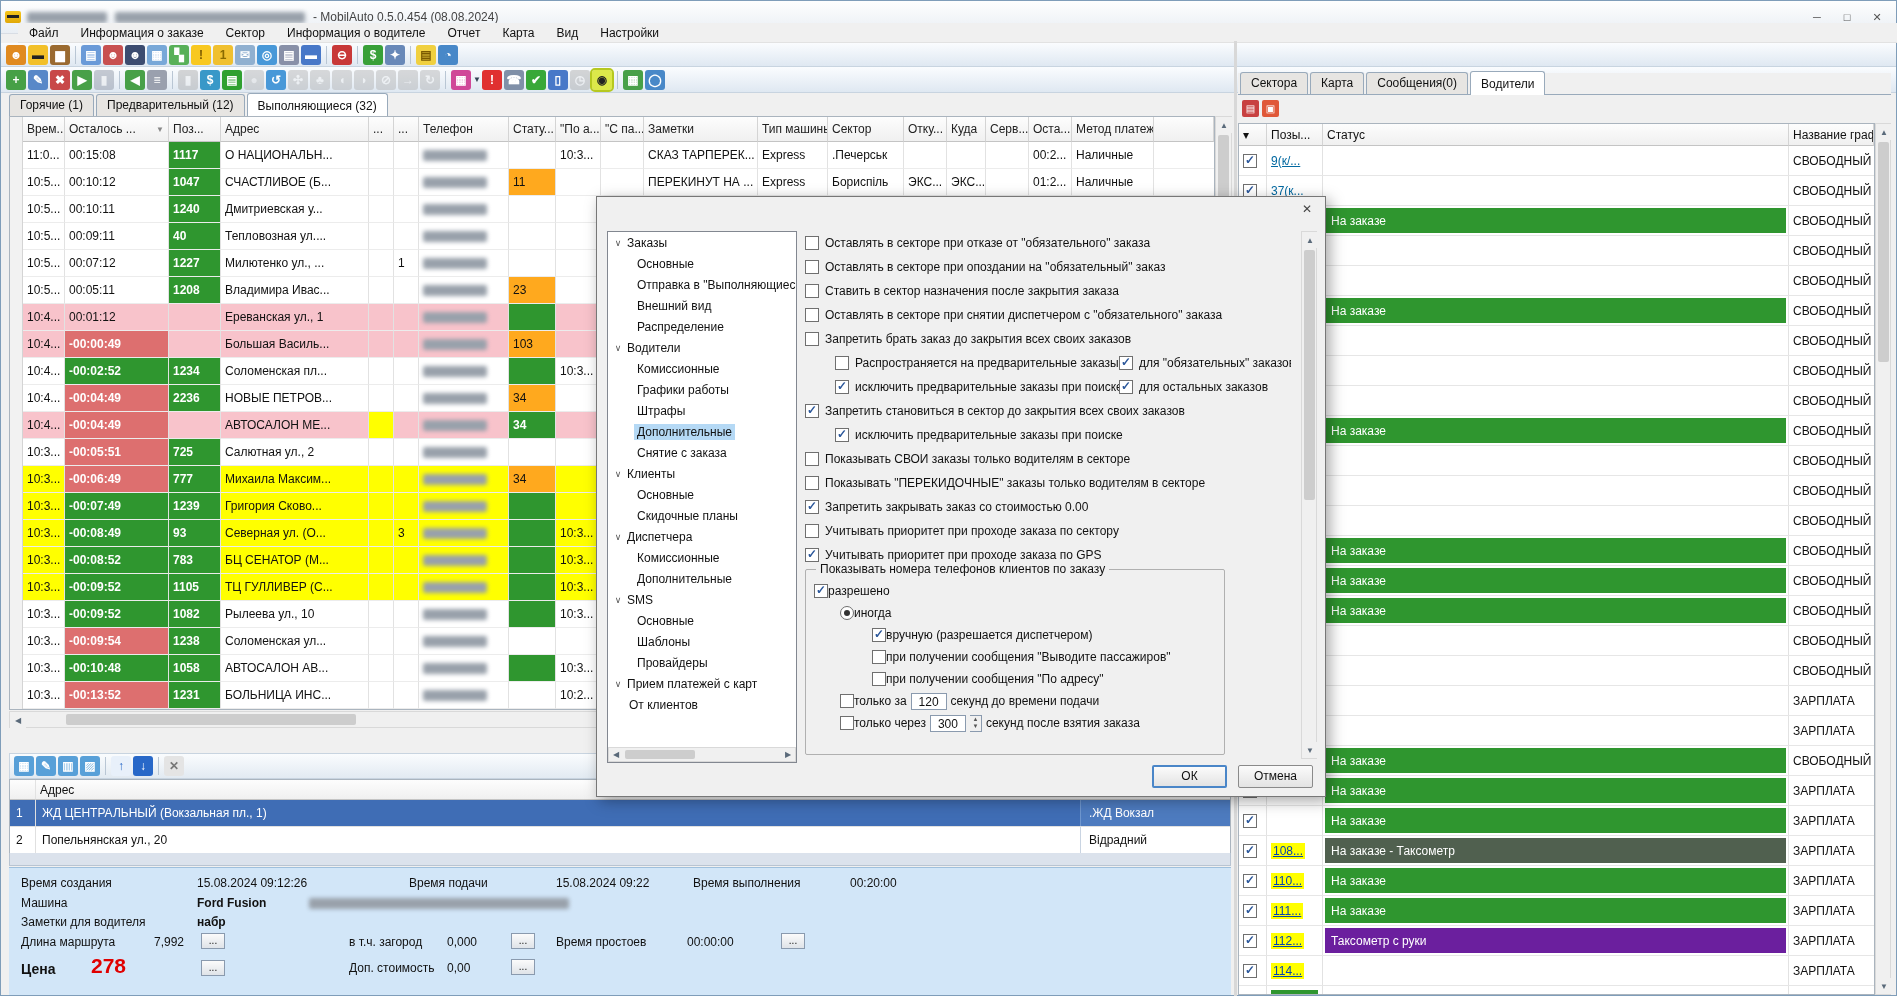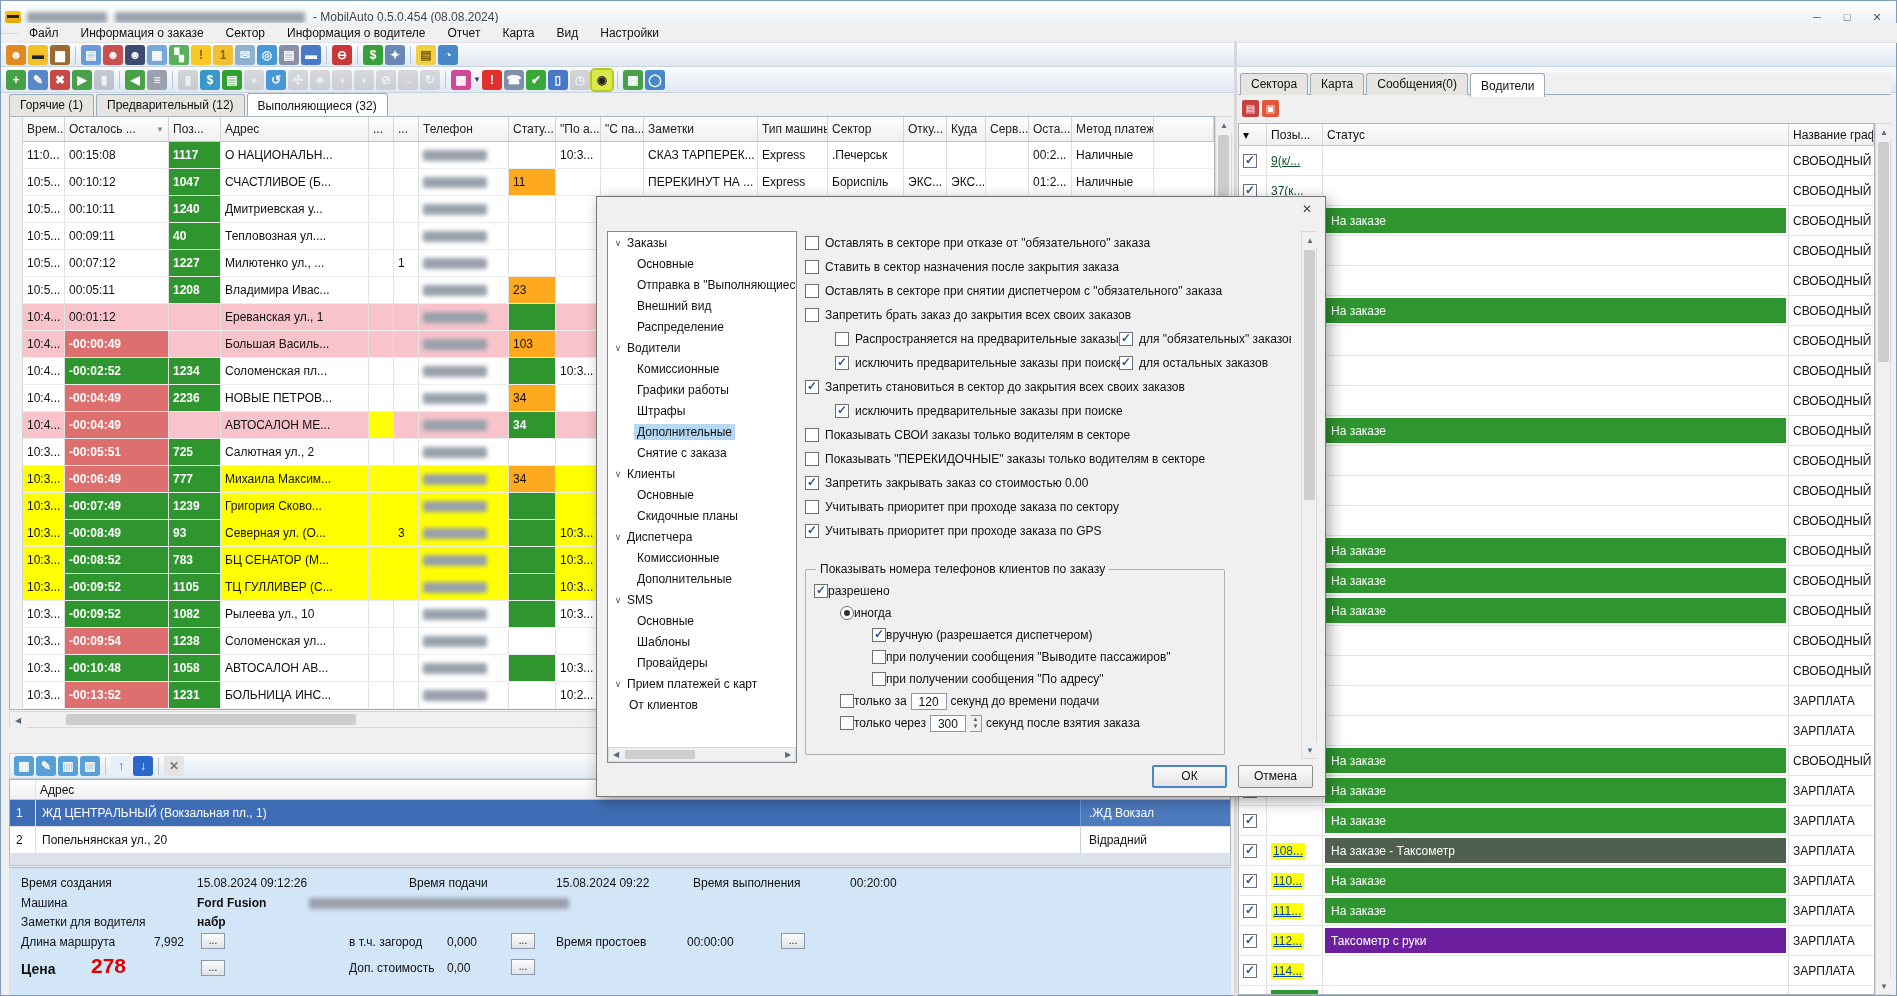--- a/index.html
+++ b/index.html
@@ -65,32 +65,32 @@
 .arow.selected .zone{background:#4d7bbf;border-left:1px solid #6f97cf}
 #addr-strip{position:absolute;left:8px;top:852px;width:1222px;height:13px;background:#dbe2ec;border:1px solid #b8c4d2;border-top:none}
 
 #info{position:absolute;left:8px;top:866px;width:1222px;height:128px;background:#d2e6f8;border-top:1px solid #9fc0dd}
 #info span{position:absolute;white-space:nowrap}
 .ib{position:absolute;width:24px;height:16px;border:1px solid #8a9aae;background:linear-gradient(#fbfbfb,#dfe3e8);font-size:10px;text-align:center;line-height:13px}
 #price-val{color:#e00000;font-size:21px;font-weight:bold}
 
 #rsplit{position:absolute;left:1233px;top:40px;width:3px;height:956px;background:#d8d8d8}
 #rpanel{position:absolute;left:1237px;top:72px;width:653px;height:922px;background:#f0f0f0}
-#rtabs{display:flex;align-items:center;height:22px;border-bottom:1px solid #9ab;padding-left:2px}
+#rtabs{display:flex;align-items:flex-end;height:22px;border-bottom:1px solid #9ab;padding-left:2px}
 #ricons{height:26px;display:flex;align-items:center;padding-left:4px;gap:3px}
 .ricon{width:17px;height:17px;border-radius:2px;display:flex;align-items:center;justify-content:center;color:#fff;font-size:10px}
 #rtable{position:absolute;left:0;top:50px;width:637px;bottom:0;background:#fff;border:1px solid #aab4be;overflow:hidden}
 .rhead{display:flex;height:22px}
 .rhead .oc{background:linear-gradient(#fdfdfd,#f0f0f0);border-bottom:1px solid #c4c4c4;border-right:1px solid #d4d4d4}
 .rw-cb{width:28px}.rw-num{width:56px}.rw-status{width:466px}.rw-sched{flex:1;border-right:none}
 .rrow{display:flex;height:30px;border-bottom:1px solid #e6e6e6;background:#fff}
 .rrow .oc{border-bottom:none;height:100%}
 .cb{width:14px;height:14px;border:1px solid #6f6f6f;background:#fff;flex:none;position:relative}
 .cb.on:after{content:"✓";position:absolute;left:1px;top:-2px;font-size:12px;font-weight:bold;color:#2b579a}
-.numlink{color:#14532d;text-decoration:underline}
+.numlink{color:#0369a1;text-decoration:underline}
 .numhl{background:#ffff00;color:#0645ad;text-decoration:underline;padding:1px 2px}
 .numgreen{display:block;width:100%;height:70%;background:#2f962f}
 .statusbar{flex:1;height:100%;display:flex;align-items:center;padding-left:6px;color:#fff}
 .bar-green{background:#2f962f}.bar-dark{background:#50604f}.bar-purple{background:#6b1f9e}
 #rvscroll{left:637px;top:50px;width:16px;height:872px;flex-direction:column;position:absolute}
 
 #dlg{position:absolute;left:595px;top:195px;width:730px;height:601px;background:#f0f0f0;border:1px solid #777;box-shadow:4px 4px 14px rgba(0,0,0,.35);z-index:50}
 #dlg-title{height:26px;display:flex;align-items:center;padding-left:8px;background:#f5f5f5;border-bottom:1px solid #e0e0e0}
 #dlg-close{position:absolute;right:1px;top:1px;width:34px;height:22px;display:flex;align-items:center;justify-content:center;color:#444}
 #dlg-tree{position:absolute;left:10px;top:34px;width:190px;height:532px;background:#fff;border:1px solid #828790;overflow:hidden}
@@ -1245,20 +1245,24 @@
         <div class="arr" style="width:14px;height:13px">▶</div>
       </div>
     </div>
     <div id="dlg-checks">
         <div class="crow" style="padding-left: 4px;">
           <div class="cb"></div>
           <span class="clabel">Оставлять в секторе при отказе от "обязательного" заказа</span>
         </div>
         <div class="crow" style="padding-left: 4px;">
           <div class="cb"></div>
+          <span class="clabel">Оставлять в секторе при опоздании на "обязательный" заказ</span>
+        </div>
+        <div class="crow" style="padding-left: 4px;">
+          <div class="cb"></div>
           <span class="clabel">Ставить в сектор назначения после закрытия заказа</span>
         </div>
         <div class="crow" style="padding-left: 4px;">
           <div class="cb"></div>
           <span class="clabel">Оставлять в секторе при снятии диспетчером с "обязательного" заказа</span>
         </div>
         <div class="crow" style="padding-left: 4px;">
           <div class="cb"></div>
           <span class="clabel">Запретить брать заказ до закрытия всех своих заказов</span>
         </div>

